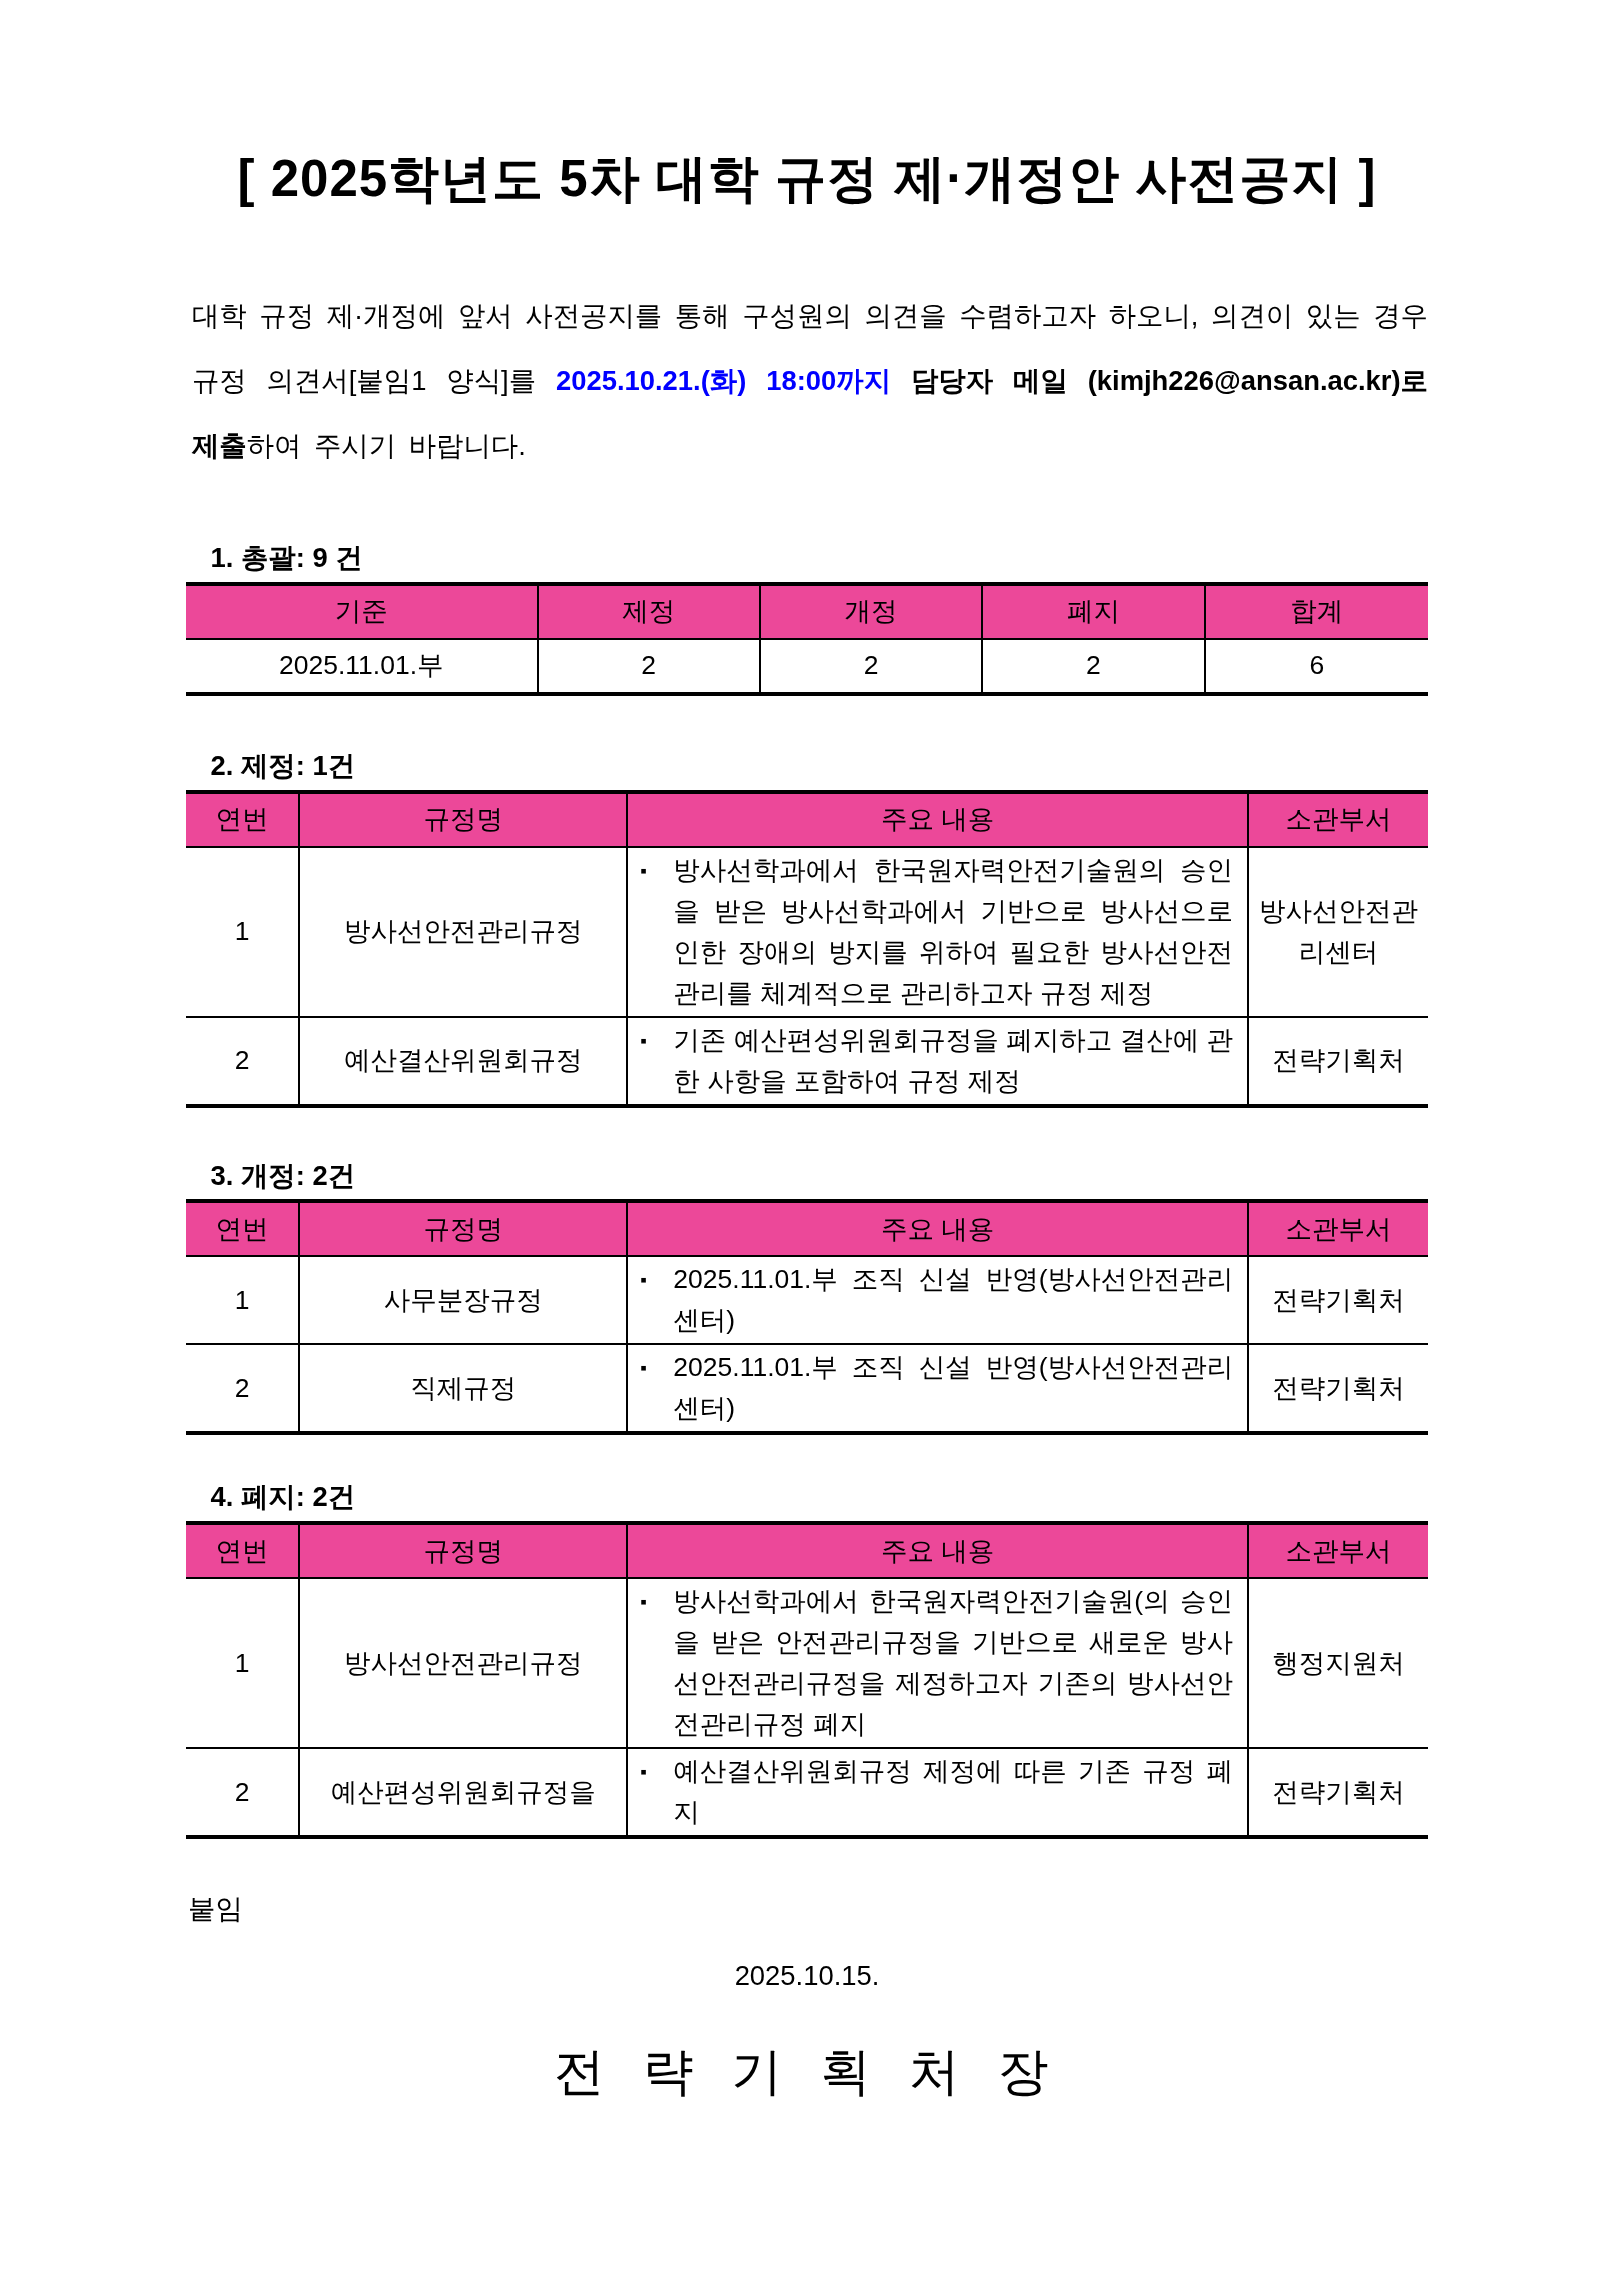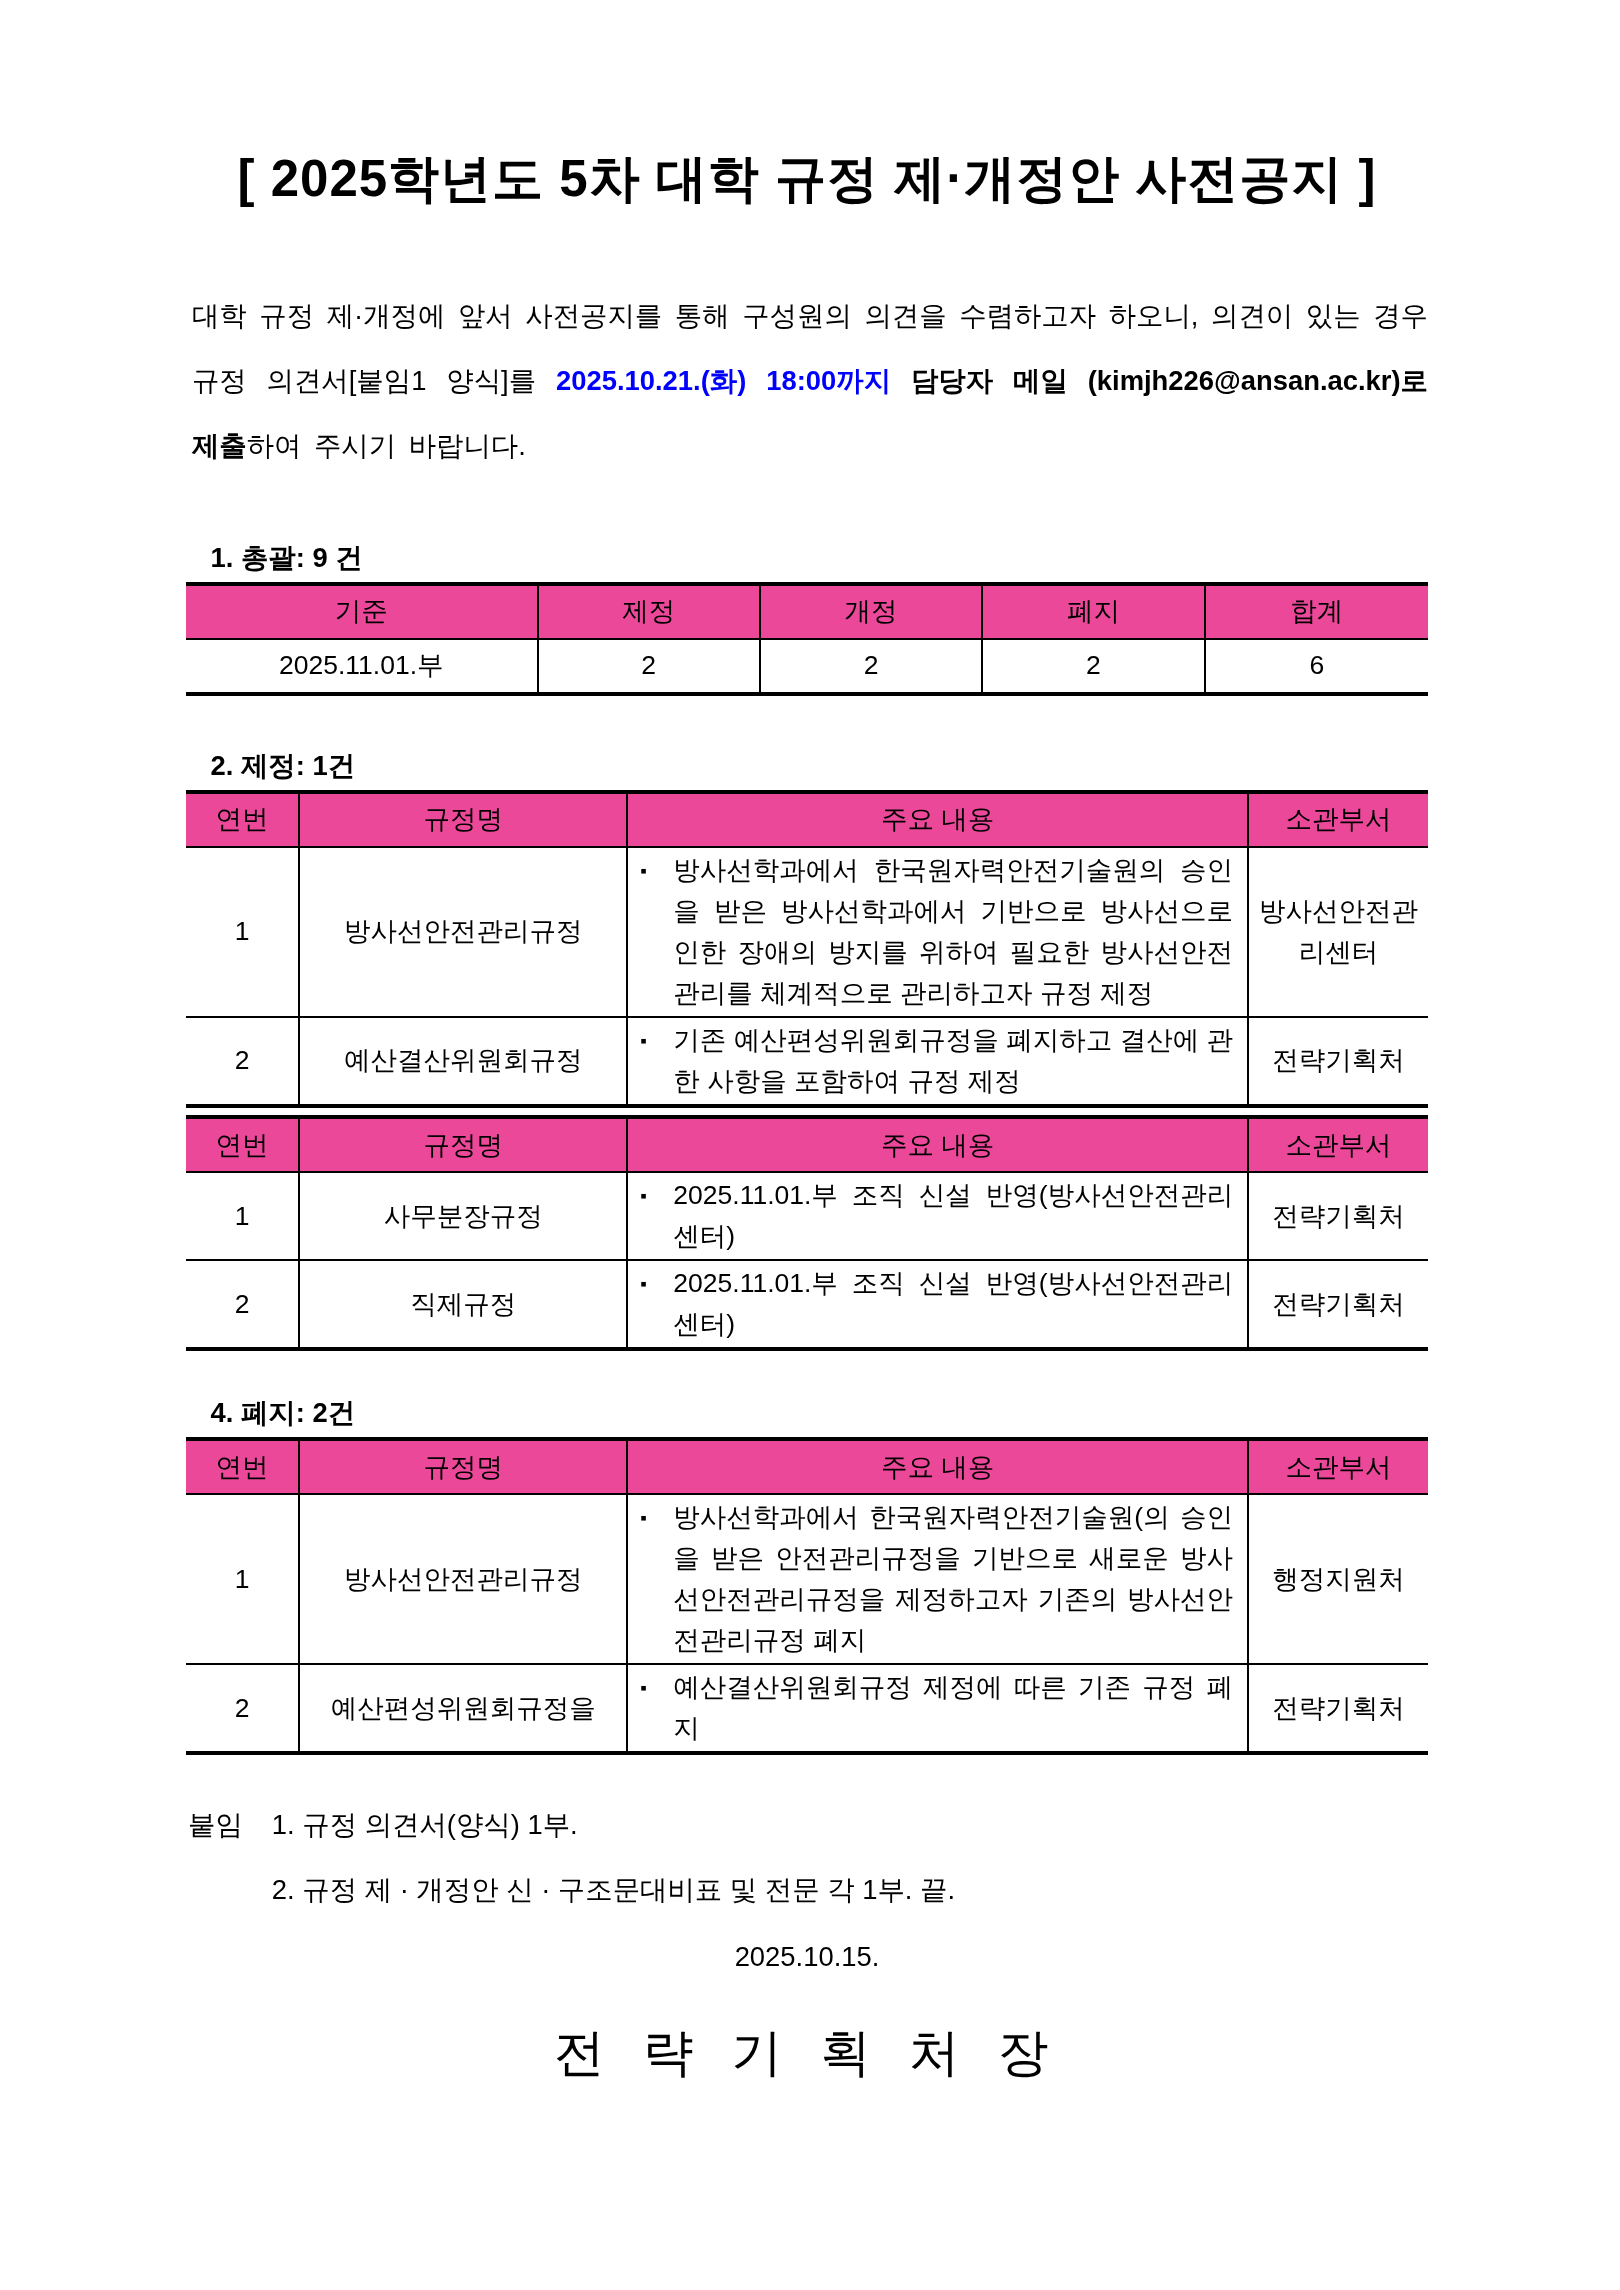--- a/index.html
+++ b/index.html
@@ -176,20 +176,21 @@
           <td>2</td>
           <td>예산결산위원회규정</td>
           <td>
             <div class="cell-content"><span class="bullet">▪</span><span>기존 예산편성위원회규정을 폐지하고 결산에 관한 사항을 포함하여 규정 제정</span></div>
           </td>
           <td class="dept">전략기획처</td>
         </tr>
       </tbody>
     </table>
 
+    <div class="sec-heading mt-amend">3. 개정: 2건</div>
     <table class="doc">
       <colgroup>
           <col style="width:113px">
           <col style="width:328px">
           <col style="width:620px">
           <col style="width:180px">
         </colgroup>
       <thead>
         <tr>
           <th>연번</th>
@@ -249,24 +250,20 @@
           <td>
             <div class="cell-content"><span class="bullet">▪</span><span>예산결산위원회규정 제정에 따른 기존 규정 폐지</span></div>
           </td>
           <td class="dept">전략기획처</td>
         </tr>
       </tbody>
     </table>
 
     <div class="attachments">
       <div class="att-label">붙임</div>
-      <div class="att-items">
-        <div>1. 규정 의견서(양식) 1부.</div>
-        <div>2. 규정 제 · 개정안 신 · 구조문대비표 및 전문 각 1부.  끝.</div>
-      </div>
     </div>
 
     <div class="date">2025.10.15.</div>
 
     <div class="signature">전 략 기 획 처 장</div>
 
   </div>
 </div>
 
 

